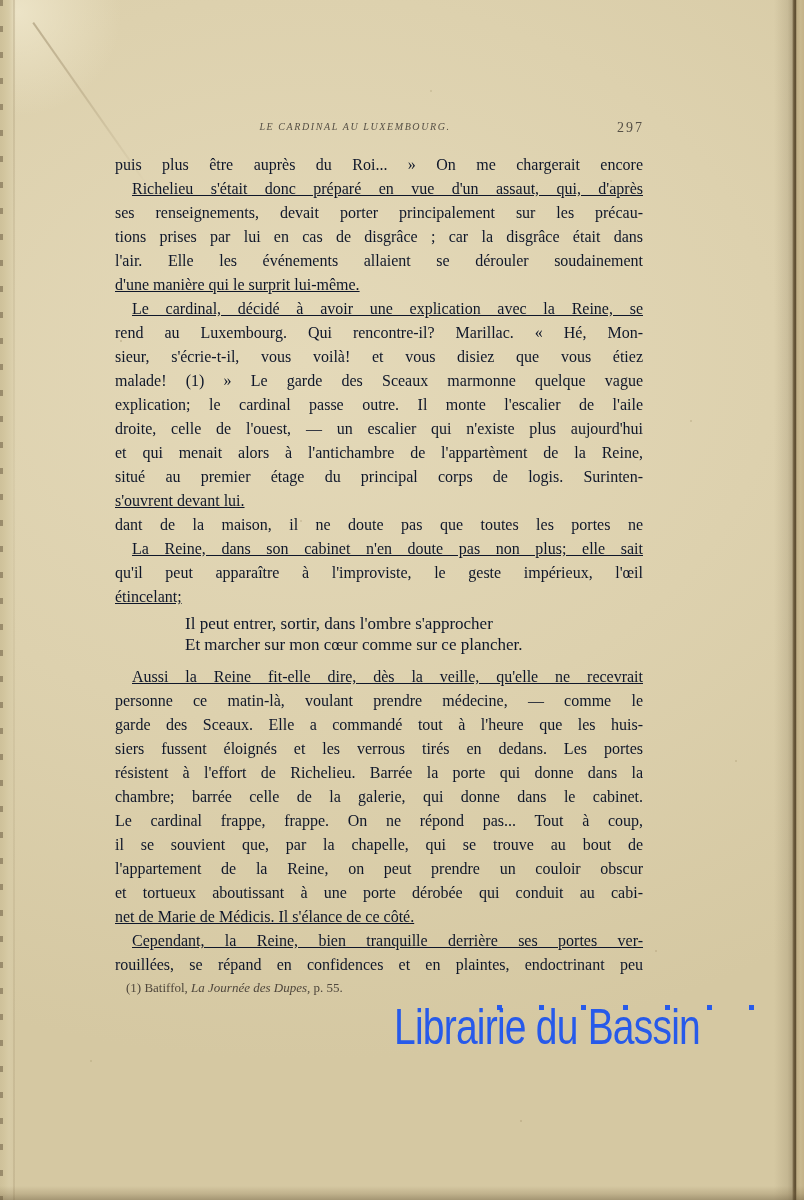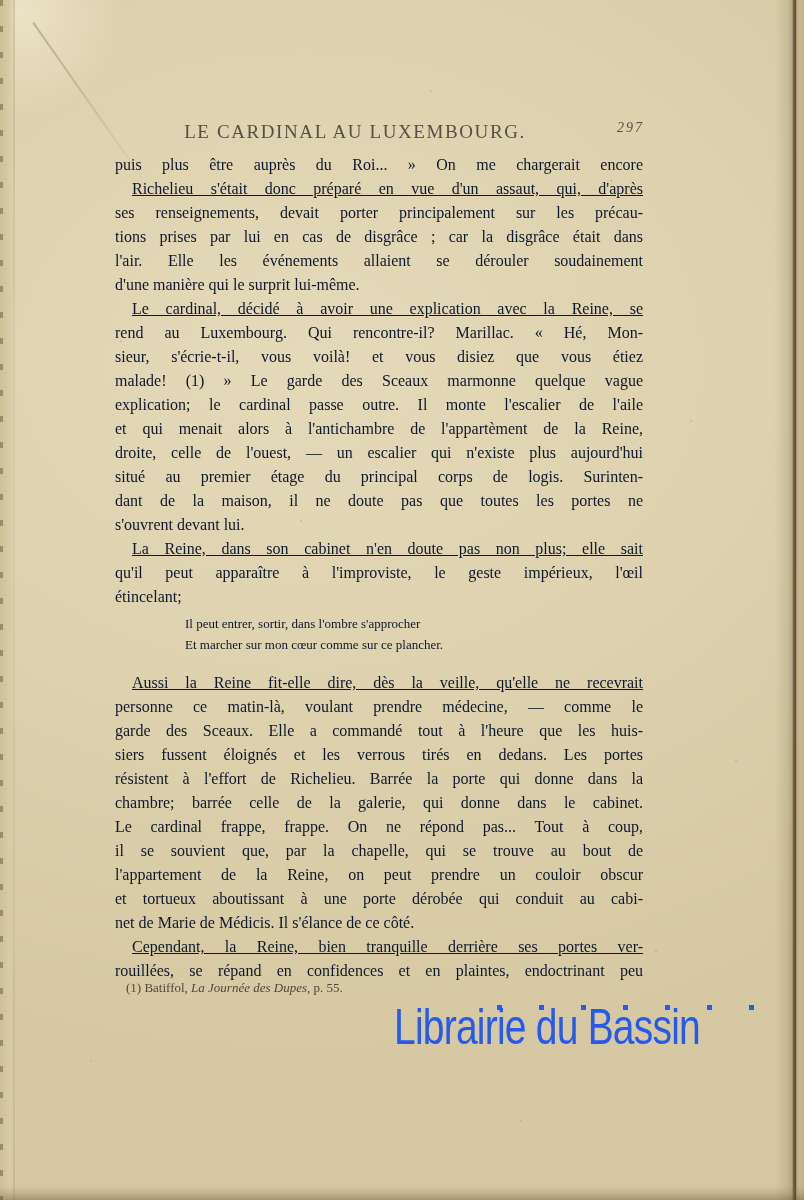--- a/index.html
+++ b/index.html
@@ -33,34 +33,34 @@
     background:linear-gradient(180deg, rgba(0,0,0,0) 0%, rgba(120,100,65,.22) 55%, rgba(90,74,45,.4) 100%);}
   
   .crease{position:absolute;left:34px;top:22px;width:200px;height:2px;
     background:linear-gradient(90deg, rgba(125,105,70,.4), rgba(125,105,70,.12) 70%, rgba(125,105,70,0));
     transform:rotate(55deg);transform-origin:left top;}
   .corner-light{position:absolute;left:0;top:0;width:120px;height:120px;
     background:radial-gradient(circle at 15% 10%, rgba(240,232,205,.8), rgba(240,232,205,0) 70%);}
 
   
   .header-title{position:absolute;left:355px;top:121px;transform:translateX(-50%);
-    white-space:nowrap;font-size:19px;letter-spacing:1.6px;color:#565046;}
-  .folio{position:absolute;left:617px;top:120px;font-size:14px;letter-spacing:2px;color:#565046;font-style:italic;}
+    white-space:nowrap;font-size:10px;letter-spacing:1.6px;color:#565046;font-style:italic;}
+  .folio{position:absolute;left:617px;top:120px;font-size:14px;letter-spacing:2px;color:#565046;}
 
   
   .body{position:absolute;left:115px;top:153px;width:528px;color:#4f473c;
     font-size:16px;}
   .line{height:24px;line-height:24px;text-align:justify;text-align-last:justify;
     overflow:visible;}
-  .line.noj{text-align-last:left;}
+  .line.noj{text-align-last:left;text-decoration:underline;}
   .line.ind{text-indent:17px;text-decoration:underline;}
-  .line.verse{height:21px;line-height:21px;font-size:13px;padding-left:70px;
+  .line.verse{height:21px;line-height:21px;font-size:17px;padding-left:70px;
     text-align:left;text-align-last:left;}
   .line.gap-sm{margin-top:4px;}
-  .line.gap-md{margin-top:16px;}
+  .line.gap-md{margin-top:10px;}
 
   
   .footnotes{position:absolute;left:126px;top:977px;width:520px;color:#4f473c;
     font-size:13px;}
   .footnote{height:22px;line-height:22px;}
   .footnote i{font-style:italic;}
 
   
   .watermark{position:absolute;left:394px;top:998px;white-space:nowrap;
     font-family:"Liberation Sans",sans-serif;font-size:50px;font-weight:400;
@@ -91,25 +91,25 @@
       <div class="line ind">Richelieu s'était donc préparé en vue d'un assaut, qui, d'après</div>
       <div class="line">ses renseignements, devait porter principalement sur les précau-</div>
       <div class="line">tions prises par lui en cas de disgrâce ; car la disgrâce était dans</div>
       <div class="line">l'air. Elle les événements allaient se dérouler soudainement</div>
       <div class="line noj">d'une manière qui le surprit lui-même.</div>
       <div class="line ind">Le cardinal, décidé à avoir une explication avec la Reine, se</div>
       <div class="line">rend au Luxembourg. Qui rencontre-il? Marillac. « Hé, Mon-</div>
       <div class="line">sieur, s'écrie-t-il, vous voilà! et vous disiez que vous étiez</div>
       <div class="line">malade! (1) » Le garde des Sceaux marmonne quelque vague</div>
       <div class="line">explication; le cardinal passe outre. Il monte l'escalier de l'aile</div>
+      <div class="line">droite, celle de l'ouest, — un escalier qui n'existe plus aujourd'hui</div>
       <div class="line">et qui menait alors à l'antichambre de l'appartèment de la Reine,</div>
-      <div class="line">droite, celle de l'ouest, — un escalier qui n'existe plus aujourd'hui</div>
       <div class="line">situé au premier étage du principal corps de logis. Surinten-</div>
+      <div class="line noj">s'ouvrent devant lui.</div>
       <div class="line">dant de la maison, il ne doute pas que toutes les portes ne</div>
-      <div class="line noj">s'ouvrent devant lui.</div>
       <div class="line ind">La Reine, dans son cabinet n'en doute pas non plus; elle sait</div>
       <div class="line">qu'il peut apparaître à l'improviste, le geste impérieux, l'œil</div>
       <div class="line noj">étincelant;</div>
       <div class="line verse gap-sm">Il peut entrer, sortir, dans l'ombre s'approcher</div>
       <div class="line verse">Et marcher sur mon cœur comme sur ce plancher.</div>
       <div class="line ind gap-md">Aussi la Reine fit-elle dire, dès la veille, qu'elle ne recevrait</div>
       <div class="line">personne ce matin-là, voulant prendre médecine, — comme le</div>
       <div class="line">garde des Sceaux. Elle a commandé tout à l'heure que les huis-</div>
       <div class="line">siers fussent éloignés et les verrous tirés en dedans. Les portes</div>
       <div class="line">résistent à l'effort de Richelieu. Barrée la porte qui donne dans la</div>

